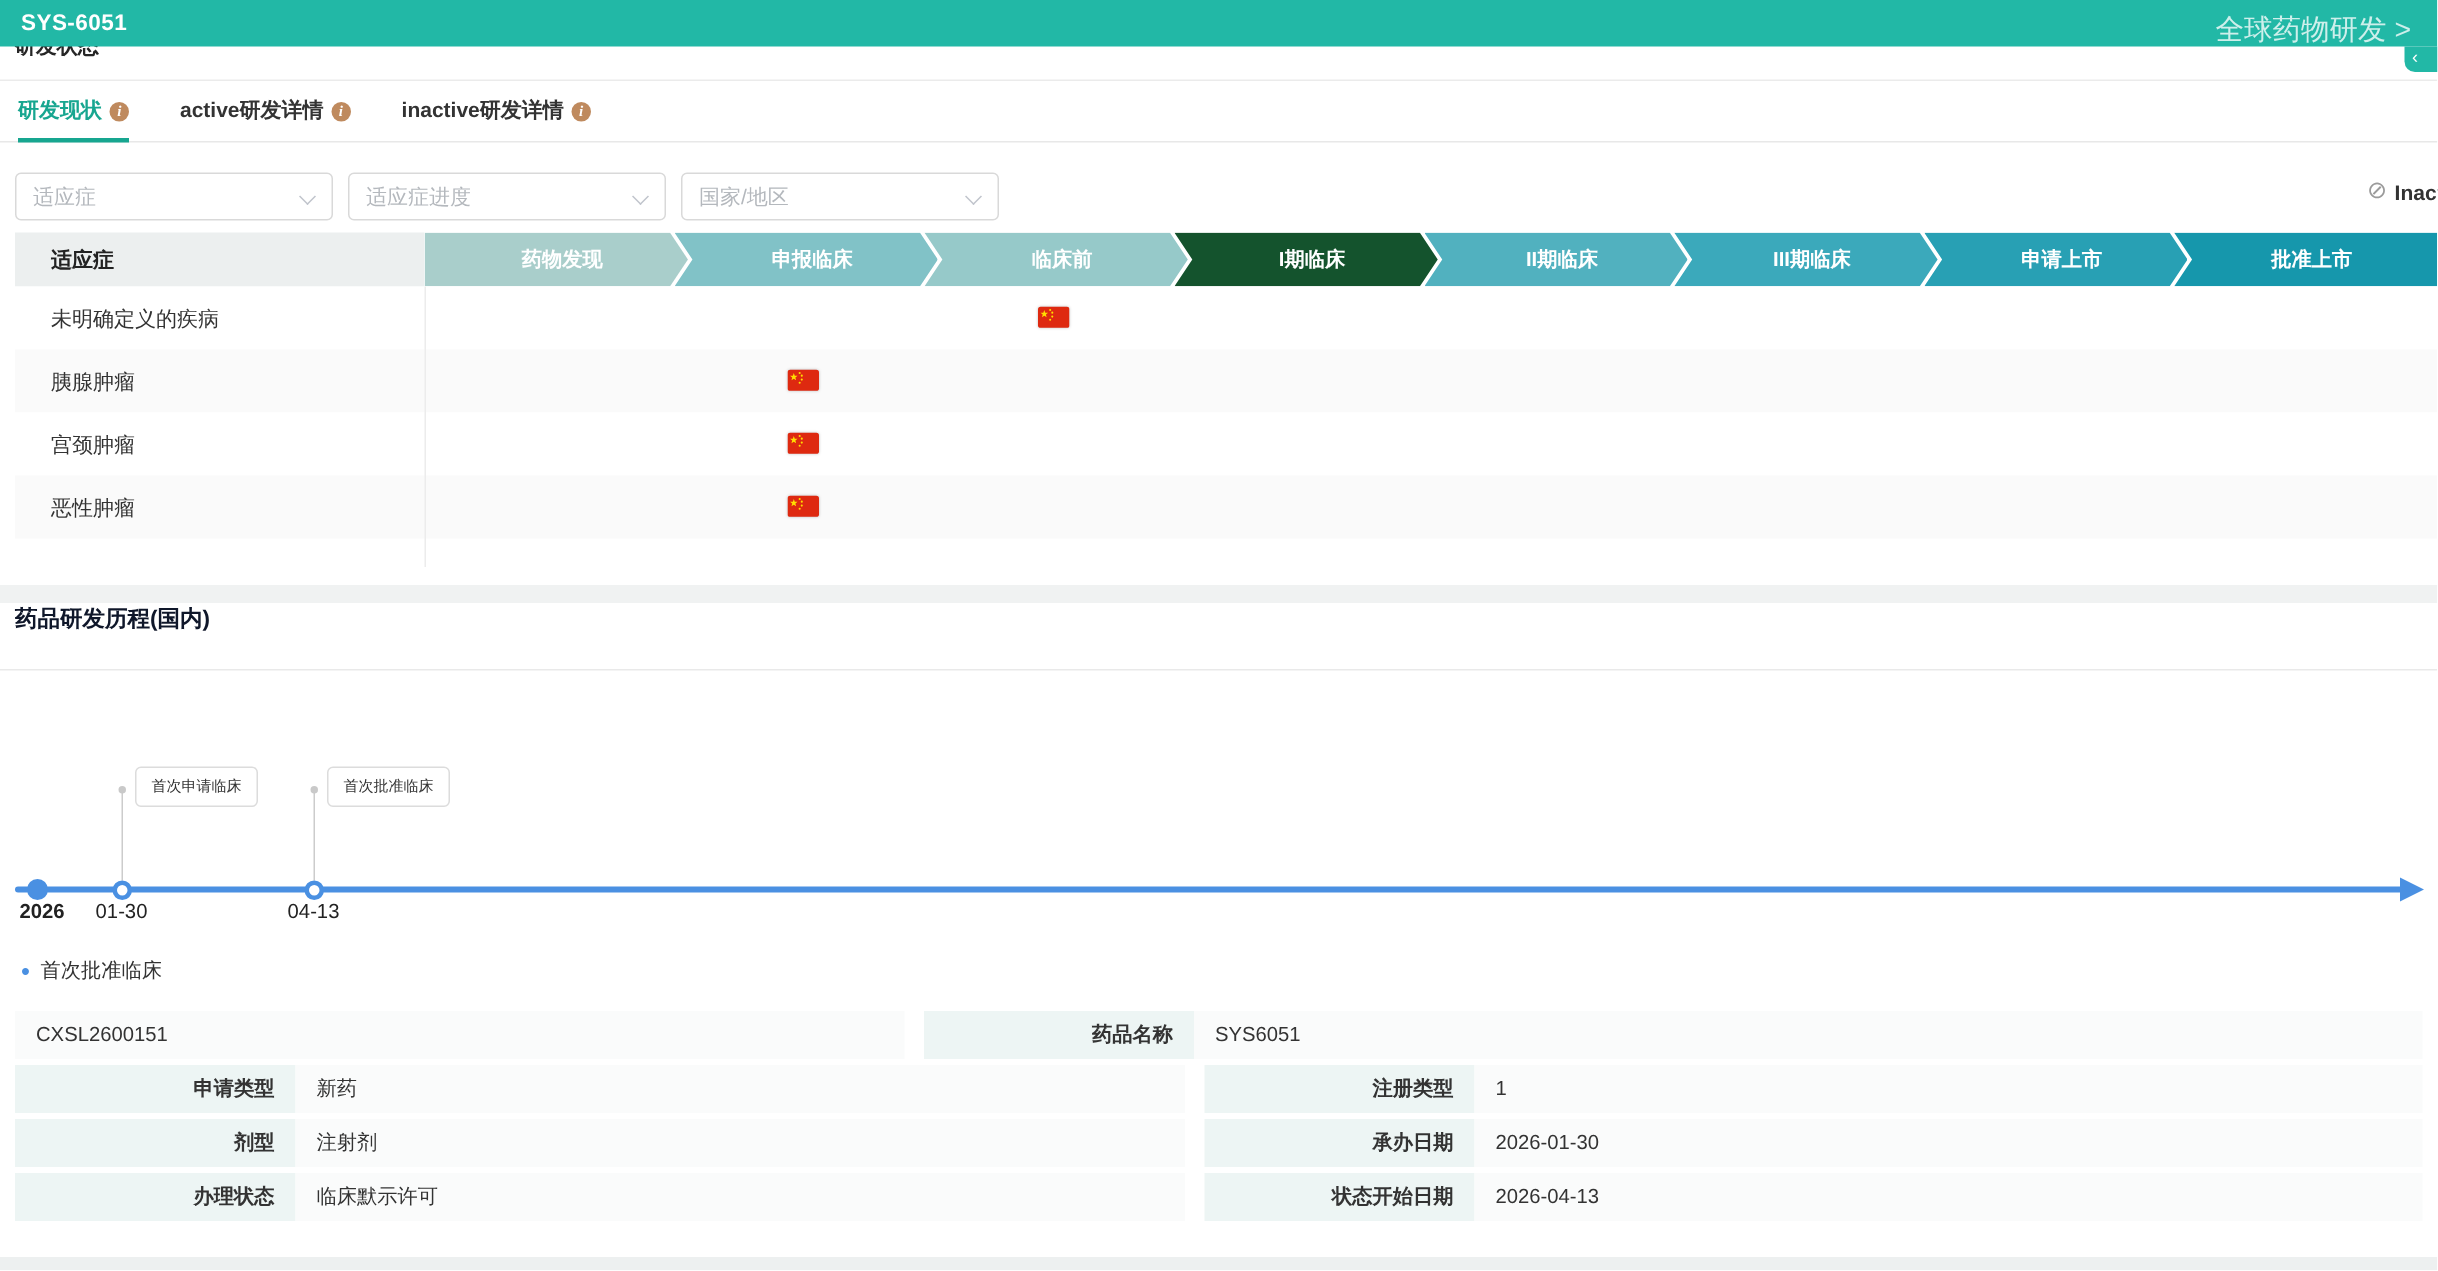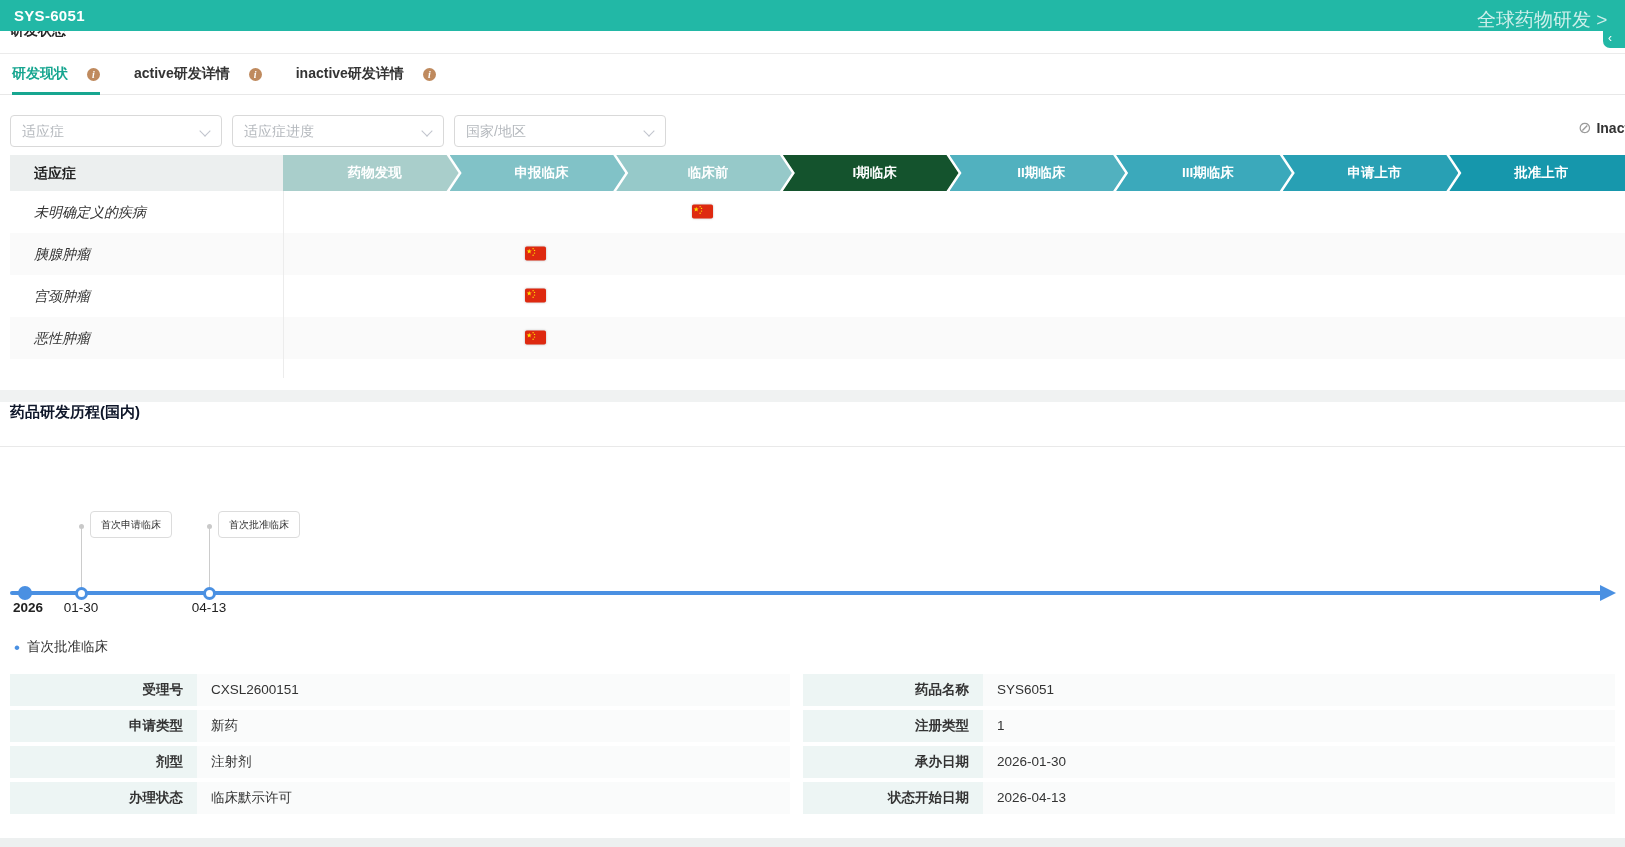--- a/index.html
+++ b/index.html
@@ -14,21 +14,21 @@
   .topbar .breadcrumb { position:absolute; left:1477px; top:7px; color:rgba(255,255,255,.78); font-size:19px; white-space:nowrap; }
   .corner-tab { position:absolute; left:1603px; top:31px; width:26px; height:17px; background:#22b8a6;
     border-radius:0 0 0 7px; z-index:6; color:#fff; font-size:12px; line-height:15px; padding-left:5px; }
 
   
   .scrolled-heading { position:absolute; left:10px; top:22px; font-size:14px; font-weight:bold; color:#262626; z-index:1; }
 
   
   .tabbar { position:absolute; left:0; top:53px; width:1625px; height:42px; border-top:1px solid #ebebeb;
     border-bottom:1px solid #e8e8e8; background:#fff; display:flex; align-items:stretch; padding-left:12px; z-index:2; }
-  .tab { position:relative; display:flex; align-items:center; gap:19px; margin-right:34px; cursor:pointer;
+  .tab { position:relative; display:flex; align-items:center; gap:5px; margin-right:34px; cursor:pointer;
     font-size:14px; font-weight:bold; color:#333; }
   .tab.active { color:#17a690; }
   .tab.active::after { content:""; position:absolute; left:0; right:0; bottom:-1px; height:3px; background:#17a690; }
   .info-icon { width:13px; height:13px; border-radius:50%; background:#bf8a5e; color:#fff;
     font-family:"Liberation Serif","DejaVu Serif",serif; font-style:italic; font-weight:bold;
     font-size:10px; line-height:13px; text-align:center; display:inline-block; }
 
   
   .filterbar { position:absolute; left:0; top:115px; width:1625px; height:32px; z-index:1; }
   .dropdowns { position:absolute; left:10px; top:0; display:flex; gap:10px; }
@@ -45,21 +45,21 @@
   .ind-head { display:flex; height:36px; }
   .ind-head-label { width:273px; background:#ecefef; font-size:14px; font-weight:bold; color:#222;
     line-height:36px; padding-left:24px; }
   .stages { flex:1; display:flex; height:36px; background:#fff; }
   .stage { flex:1; color:#fff; font-size:13.5px; font-weight:bold; display:flex; align-items:center;
     justify-content:center; padding-left:8px;
     clip-path:polygon(0 0, calc(100% - 12px) 0, 100% 50%, calc(100% - 12px) 100%, 0 100%, 12px 50%); }
   .stage:first-child { clip-path:polygon(0 0, calc(100% - 12px) 0, 100% 50%, calc(100% - 12px) 100%, 0 100%); }
   .stage:last-child { clip-path:polygon(0 0, 100% 0, 100% 100%, 0 100%, 12px 50%); }
   .stage + .stage { margin-left:-9px; }
-  .ind-rows { position:relative;font-style:italic; }
+  .ind-rows { position:relative; }
   .ind-row { position:relative; height:42px; background:#fff; }
   .ind-row:nth-child(even) { background:#fafafa; }
   .ind-row .ind-label { font-size:14px; color:#333; line-height:42px; padding-left:24px; }
   .flag { position:absolute; top:13px; width:21px; height:15px; display:block; cursor:pointer;
     filter:drop-shadow(0 0 1px rgba(0,0,0,.25)); }
   .col-divider { position:absolute; left:273px; top:36px; width:1px; height:187px; background:#ececec; }
 
   
   .section-gap { position:absolute; left:0; top:390px; width:1625px; height:12px; background:#f0f2f2; }
 
@@ -232,21 +232,20 @@
       <div class="tl-date" style="left: 187px;">04-13</div>
     </div>
 
   <div class="detail-heading">
     <span class="blue-dot">•</span>
     <span class="txt">首次批准临床</span>
   </div>
 
   <div class="details" id="details">
       <div class="d-row">
-        <div class="d-label l">受理号</div>
         <div class="d-value l">CXSL2600151</div>
         <div class="d-gap"></div>
         <div class="d-label r">药品名称</div>
         <div class="d-value r">SYS6051</div>
       </div>
       <div class="d-row">
         <div class="d-label l">申请类型</div>
         <div class="d-value l">新药</div>
         <div class="d-gap"></div>
         <div class="d-label r">注册类型</div>

